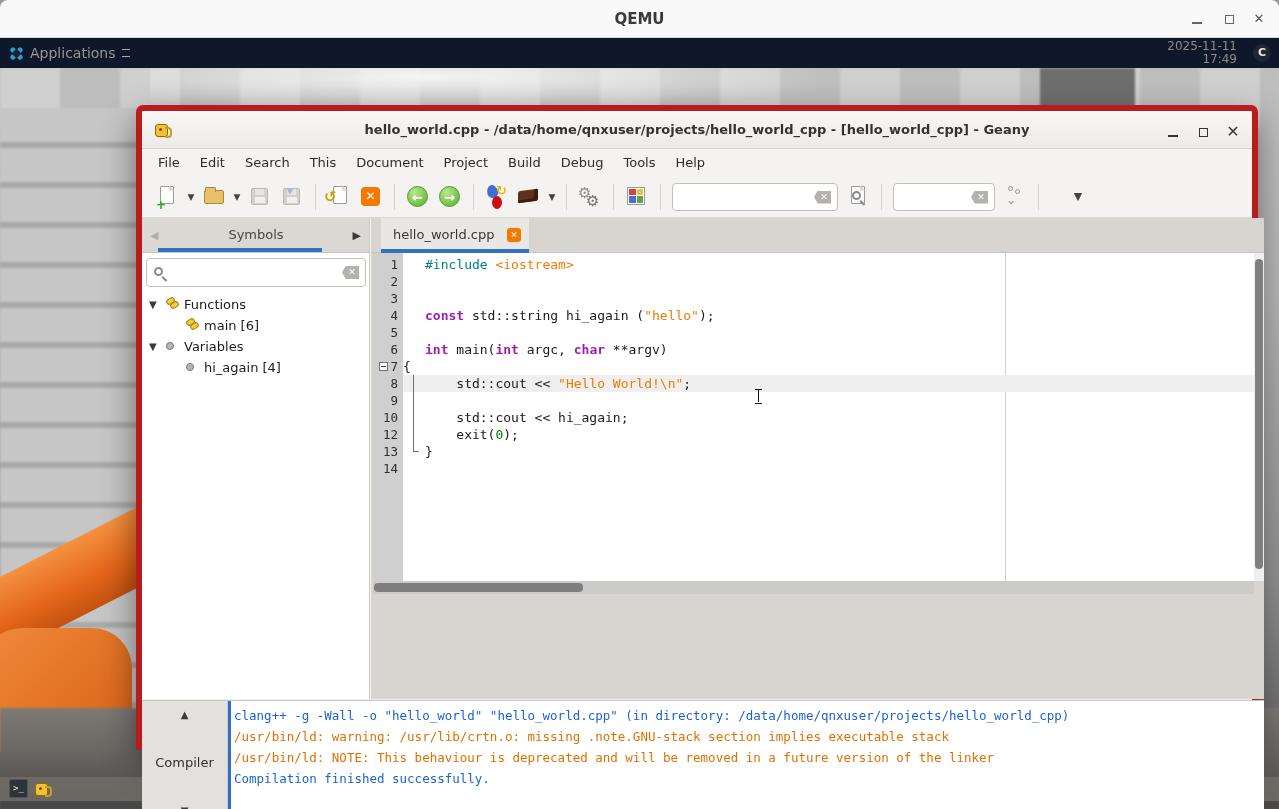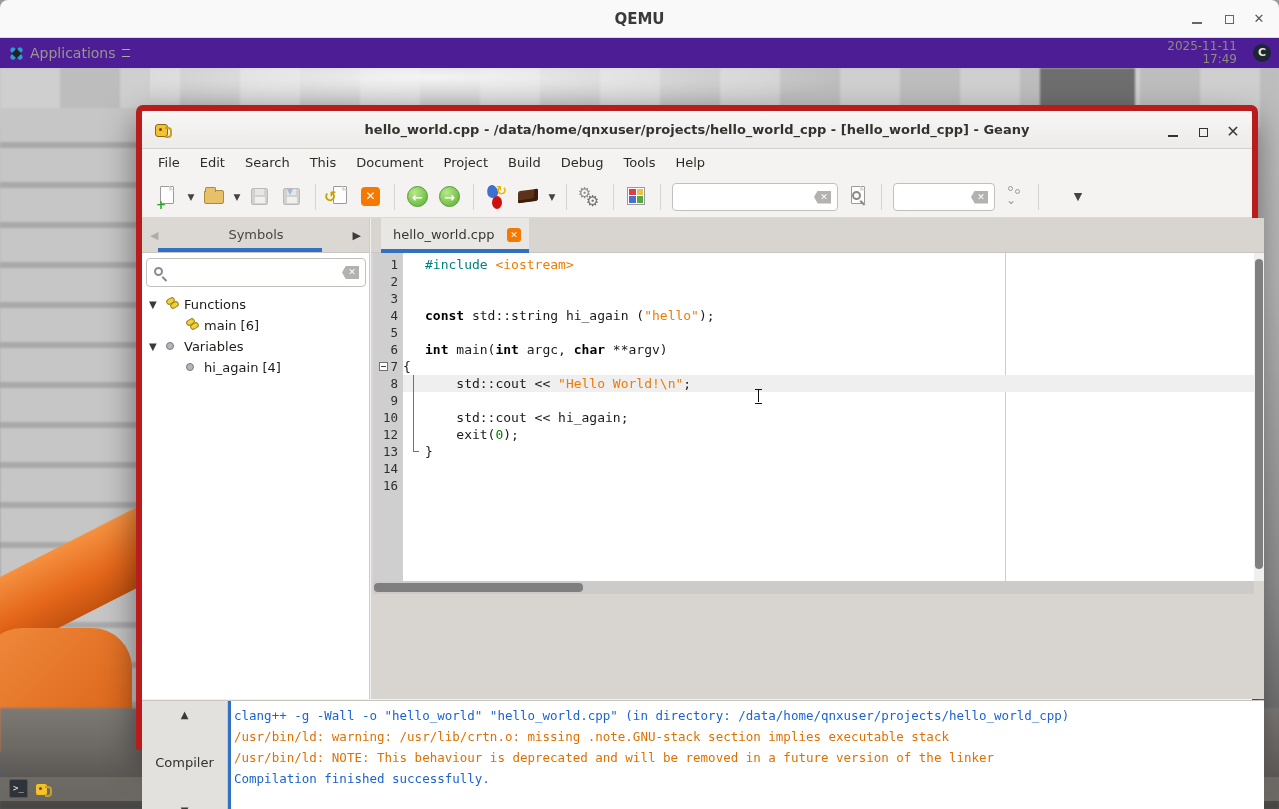--- a/index.html
+++ b/index.html
@@ -36,21 +36,21 @@
   #qemu-titlebar { position:absolute; left:0; top:0; width:1279px; height:38px; background:#f9f9f9;
                    border-bottom:1px solid #d8d8d8; border-radius:8px 8px 0 0; }
   #qemu-title { position:absolute; left:0; right:0; top:10px; text-align:center; font-weight:bold;
                 font-size:15px; color:#3a3a3a; }
   .qemu-btn { position:absolute; top:12px; width:16px; height:16px; color:#555; font-size:13px;
               line-height:14px; text-align:center; cursor:default; }
   .q-min-bar { display:inline-block; width:10px; height:2px; background:#666; margin-top:10px; }
   .q-max-box { display:inline-block; width:9px; height:9px; border:1.5px solid #666; margin-top:3px; }
 
   
-  #desktop-panel { position:absolute; left:0; top:38px; width:1279px; height:30px; background:#4c1d95; }
+  #desktop-panel { position:absolute; left:0; top:38px; width:1279px; height:30px; background:#0f172a; }
   #apps-logo { position:absolute; left:8px; top:7px; width:17px; height:17px; }
   #apps-logo .b1,#apps-logo .b2 { position:absolute; left:1px; top:6px; width:15px; height:5px;
         background:#2c9ad6; border-radius:2px; }
   #apps-logo .b1 { transform:rotate(45deg);} #apps-logo .b2 { transform:rotate(-45deg);}
   #apps-logo .core { position:absolute; left:5px; top:5px; width:7px; height:7px; background:#222;
         transform:rotate(45deg); }
   #apps-label { position:absolute; left:30px; top:7px; font-size:14px; color:#9a968e; }
   #apps-burger { position:absolute; left:122px; top:11px; width:8px; height:8px;
         border-top:1px solid #b0aca4; border-bottom:1px solid #b0aca4; }
   #panel-clock { position:absolute; right:42px; top:2px; text-align:right; font-size:12px;
@@ -170,21 +170,21 @@
   #editor { position:absolute; left:2px; top:35px; width:881px; height:328px; background:#fff; overflow:hidden; }
   #ln-col { position:absolute; left:0; top:0; width:30px; height:100%; background:#cfcfcf; }
   #code-rows { position:absolute; left:0; top:3px; width:100%; }
   .crow { position:relative; display:flex; height:17px; font-family:"DejaVu Sans Mono", monospace;
           font-size:13px; line-height:17px; }
   .crow.cur { background:linear-gradient(90deg, rgba(0,0,0,0) 0 30px, #efefef 30px); }
   .ln { width:30px; flex:none; text-align:right; padding-right:5px; color:#2e2e2e;
         font-size:12.5px; }
   .fold { width:22px; flex:none; position:relative; }
   .code { white-space:pre; color:#1a1a1a; }
-  .code .kw { color:#000000; font-weight:bold; }
+  .code .kw { color:#a21caf; font-weight:bold; }
   .code .pp { color:#00807f; }
   .code .inc { color:#ef7b00; }
   .code .str { color:#ef7b00; }
   .code .num { color:#007f00; }
   .fm-open { position:absolute; left:6px; top:4px; width:9px; height:9px; border:1px solid #707070;
         background:#fff; }
   .fm-open:after { content:""; position:absolute; left:1px; top:3px; width:5px; height:1px; background:#404040; }
   .fm-line:before { content:""; position:absolute; left:10px; top:0; width:1px; height:17px; background:#707070; }
   .fm-end:before { content:""; position:absolute; left:10px; top:0; width:1px; height:9px; background:#707070; }
   .fm-end:after { content:""; position:absolute; left:10px; top:8px; width:6px; height:1px; background:#707070; }
@@ -486,25 +486,20 @@
           <div class="crow">
             <span class="ln">13</span>
             <span class="fold fm-end"></span>
             <span class="code"><span>}</span></span>
           </div>
           <div class="crow">
             <span class="ln">14</span>
             <span class="fold"></span>
             <span class="code"></span>
           </div>
-          <div class="crow">
-            <span class="ln">16</span>
-            <span class="fold"></span>
-            <span class="code"></span>
-          </div>
         </div>
       <div id="ibeam"></div>
     </div>
     <div id="vscroll">
         <div class="thumb"></div>
       </div>
     <div id="hscroll">
         <div class="thumb"></div>
       </div>
   </div>

